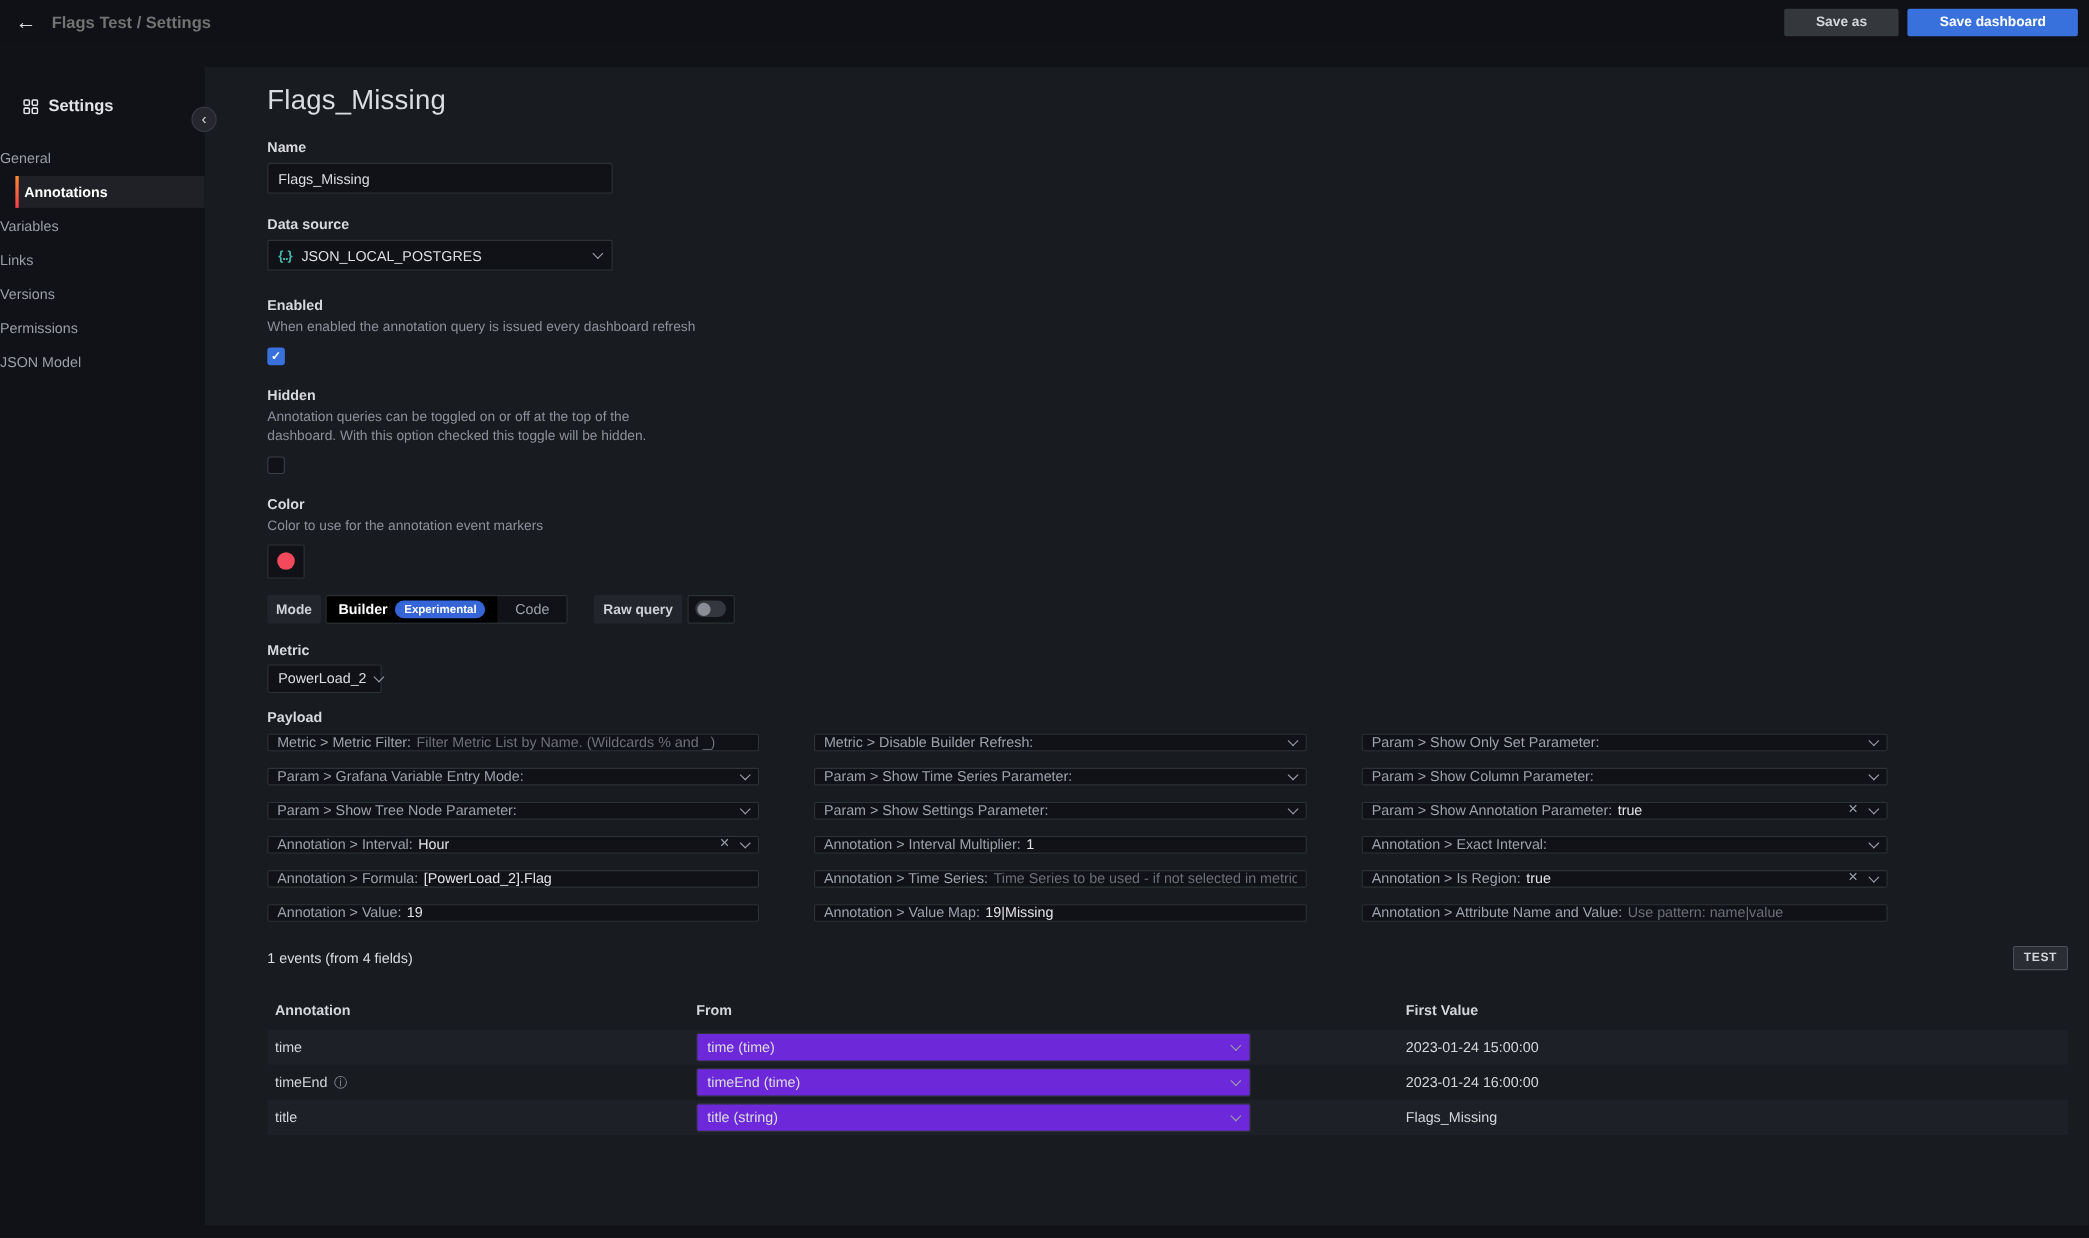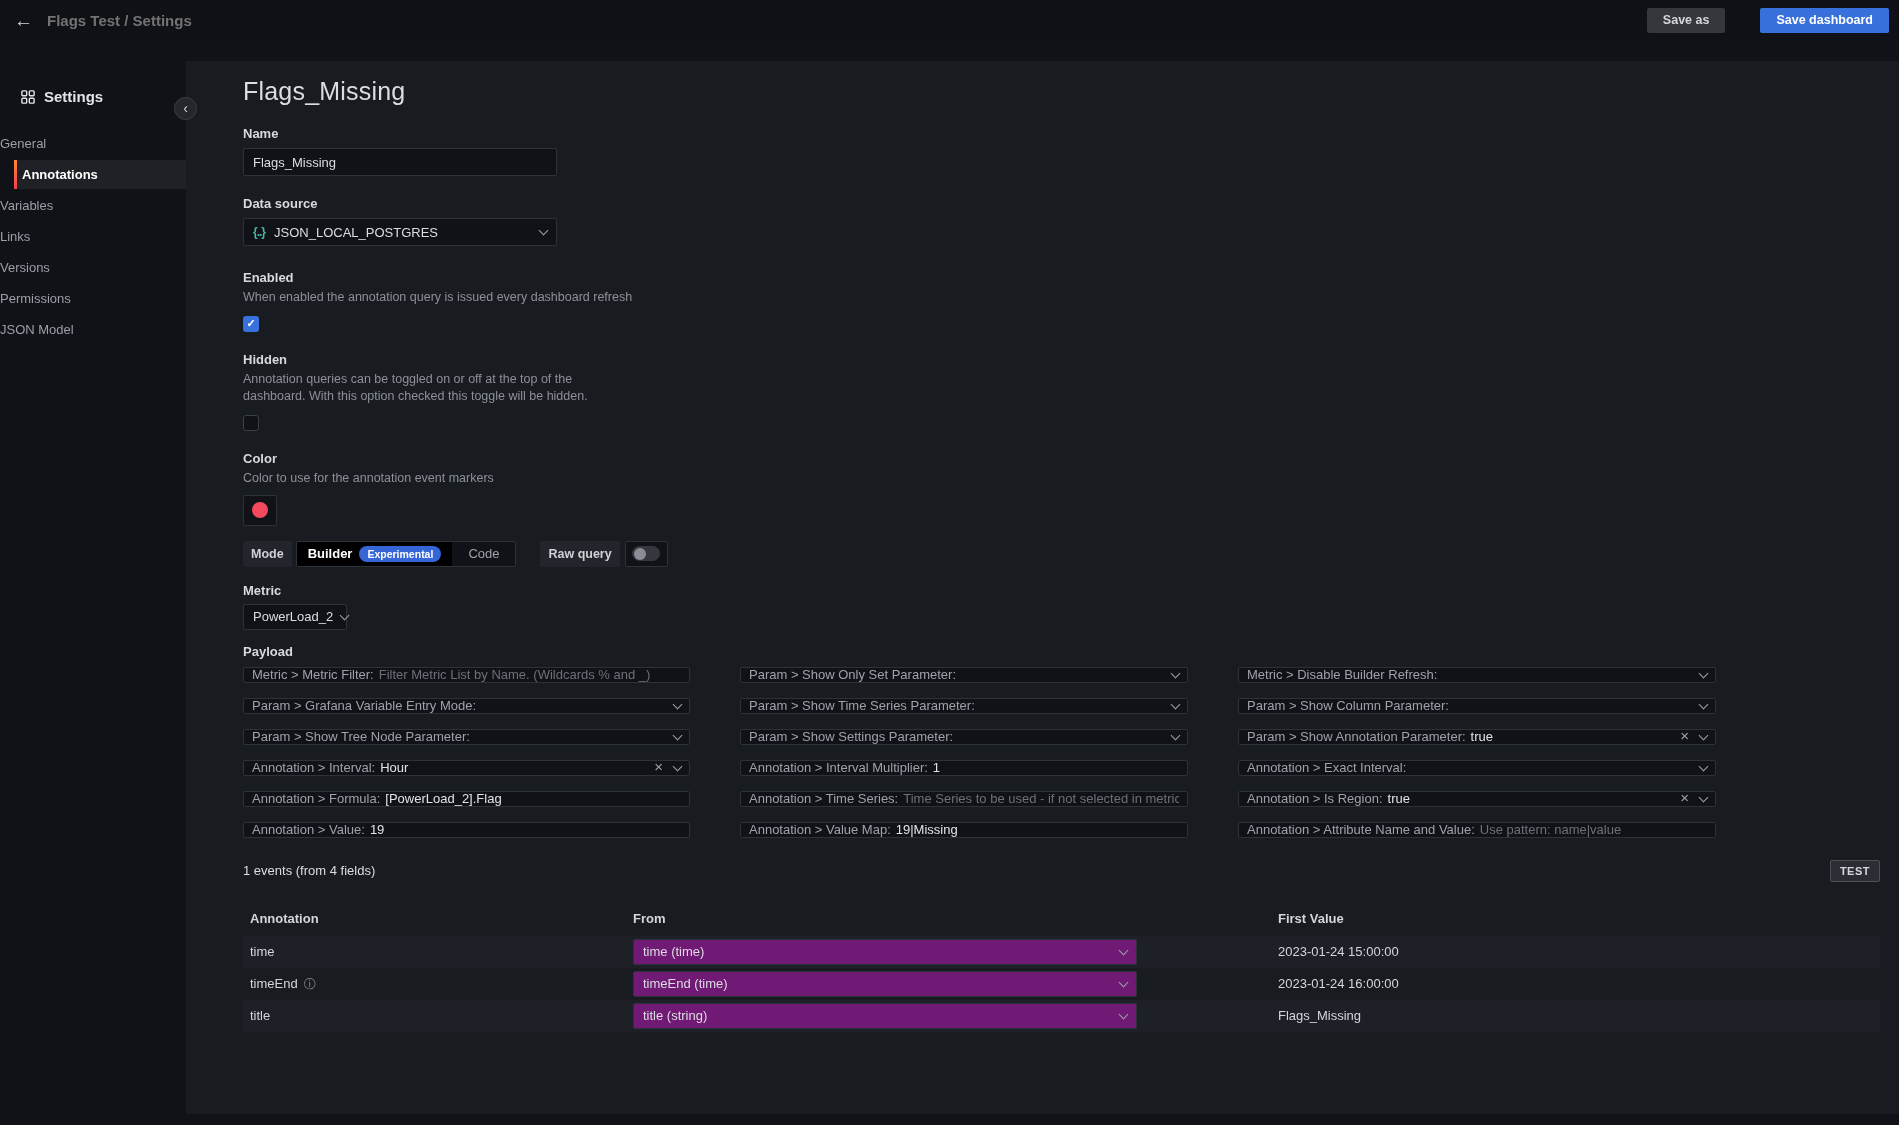--- a/index.html
+++ b/index.html
@@ -8,21 +8,21 @@
     background:#111217;color:#ccccdc;
     font-family:"Liberation Sans", sans-serif;font-size:13px;
   }
   
   .topbar{position:absolute;left:0;top:0;right:0;height:40px;background:#0f1116;
     display:flex;align-items:center;padding:0 16px 0 14px;box-sizing:border-box;}
   .back-arrow{font-size:19px;color:#d8d9dd;margin-right:14px;cursor:pointer;line-height:1;}
   .topbar-title{font-size:15px;font-weight:600;color:#737373;}
   .topbar-actions{margin-left:auto;display:flex;gap:8px;}
   .btn{height:25px;border-radius:2px;font-size:12.5px;font-weight:600;
-    display:flex;align-items:center;padding:0 16px;cursor:pointer;border:none;white-space:nowrap;margin-left:27px;}
+    display:flex;align-items:center;padding:0 29px;cursor:pointer;border:none;white-space:nowrap;}
   .btn-secondary{background:#34373c;color:#d5d6da;}
   .btn-primary{background:#3871dc;color:#fff;}
   .btn-save-dashboard{margin-right:-6px;}
   
   .sidebar{position:absolute;left:0;top:40px;width:186px;bottom:0;}
   .sidebar-header{display:flex;align-items:center;gap:9px;margin:48px 0 0 21px;
     font-size:15px;font-weight:700;color:#e3e4e8;}
   .sidebar-nav{margin-top:24px;}
   .nav-item{position:relative;height:29px;display:flex;align-items:center;
     color:#9b9fa8;font-size:13px;cursor:pointer;margin:2px 0;}
@@ -87,21 +87,21 @@
   .events-row{margin-top:22px;display:flex;align-items:center;justify-content:space-between;}
   .events-summary{color:#dcdde1;font-size:13px;}
   .test-btn{height:22px;padding:0 9px;background:#2a2d33;border:1px solid #4c5055;border-radius:2px;
     color:#d5d6da;font-size:11px;font-weight:700;display:flex;align-items:center;cursor:pointer;letter-spacing:.5px;}
   .ann-table{margin-top:20px;}
   .tbl-row{display:grid;grid-template-columns:383px 630px auto;align-items:center;height:32px;padding-left:7px;}
   .tbl-header{height:34px;font-weight:600;color:#d5d6da;}
   .tbl-row.stripe{background:#1d2026;}
   .row-label{display:flex;align-items:center;gap:6px;color:#d5d6da;}
   .info-icon{color:#8d909a;font-size:12px;line-height:1;}
-  .fromdd{width:504px;height:26px;background:#701a75;border:1px solid #2c3235;border-radius:2px;
+  .fromdd{width:504px;height:26px;background:#6d28d9;border:1px solid #2c3235;border-radius:2px;
     box-sizing:border-box;display:flex;align-items:center;padding:0 9px;color:#dcdde1;cursor:pointer;justify-content:flex-end;}
   .fromdd .chev{margin-left:auto;}
   .first-value{padding-left:15px;color:#d5d6da;}
 </style>
 </head>
 <body>
 
 <div class="topbar">
   <span class="back-arrow">←</span>
   <span class="topbar-title">Flags Test / Settings</span>
@@ -197,29 +197,29 @@
     <div class="payload-grid">
 
       <div class="pfield">
         <span class="pf-text">
             <span class="pf-label">Metric &gt; Metric Filter:</span>
             <span class="pf-ph">Filter Metric List by Name. (Wildcards % and _)</span>
           </span>
       </div>
       <div class="pfield">
         <span class="pf-text">
+            <span class="pf-label">Metric &gt; Disable Builder Refresh:</span>
+          </span>
+        <span class="pf-icons">
+            <span class="chev"></span>
+          </span>
+      </div>
+      <div class="pfield">
+        <span class="pf-text">
             <span class="pf-label">Param &gt; Show Only Set Parameter:</span>
-          </span>
-        <span class="pf-icons">
-            <span class="chev"></span>
-          </span>
-      </div>
-      <div class="pfield">
-        <span class="pf-text">
-            <span class="pf-label">Metric &gt; Disable Builder Refresh:</span>
           </span>
         <span class="pf-icons">
             <span class="chev"></span>
           </span>
       </div>
 
       <div class="pfield">
         <span class="pf-text">
             <span class="pf-label">Param &gt; Grafana Variable Entry Mode:</span>
           </span>

